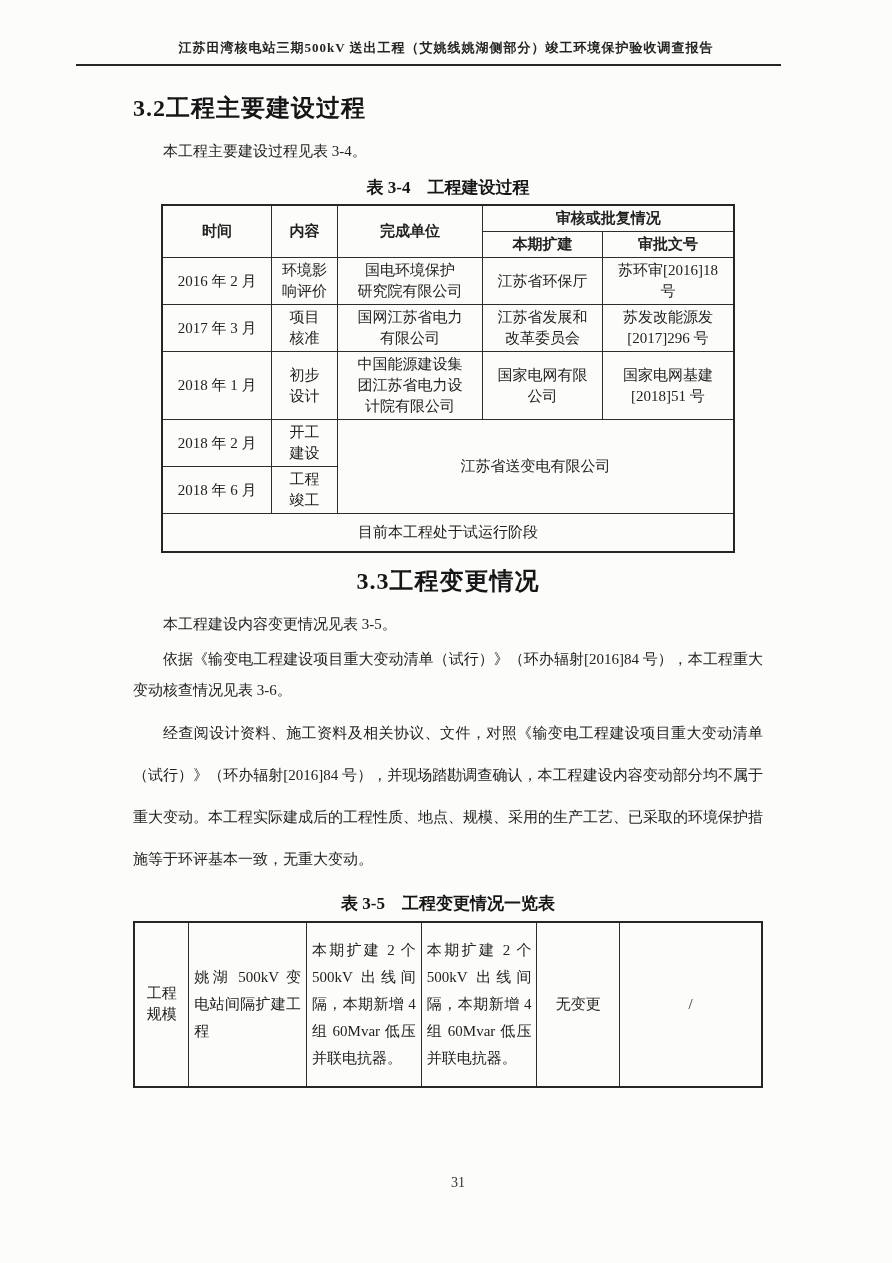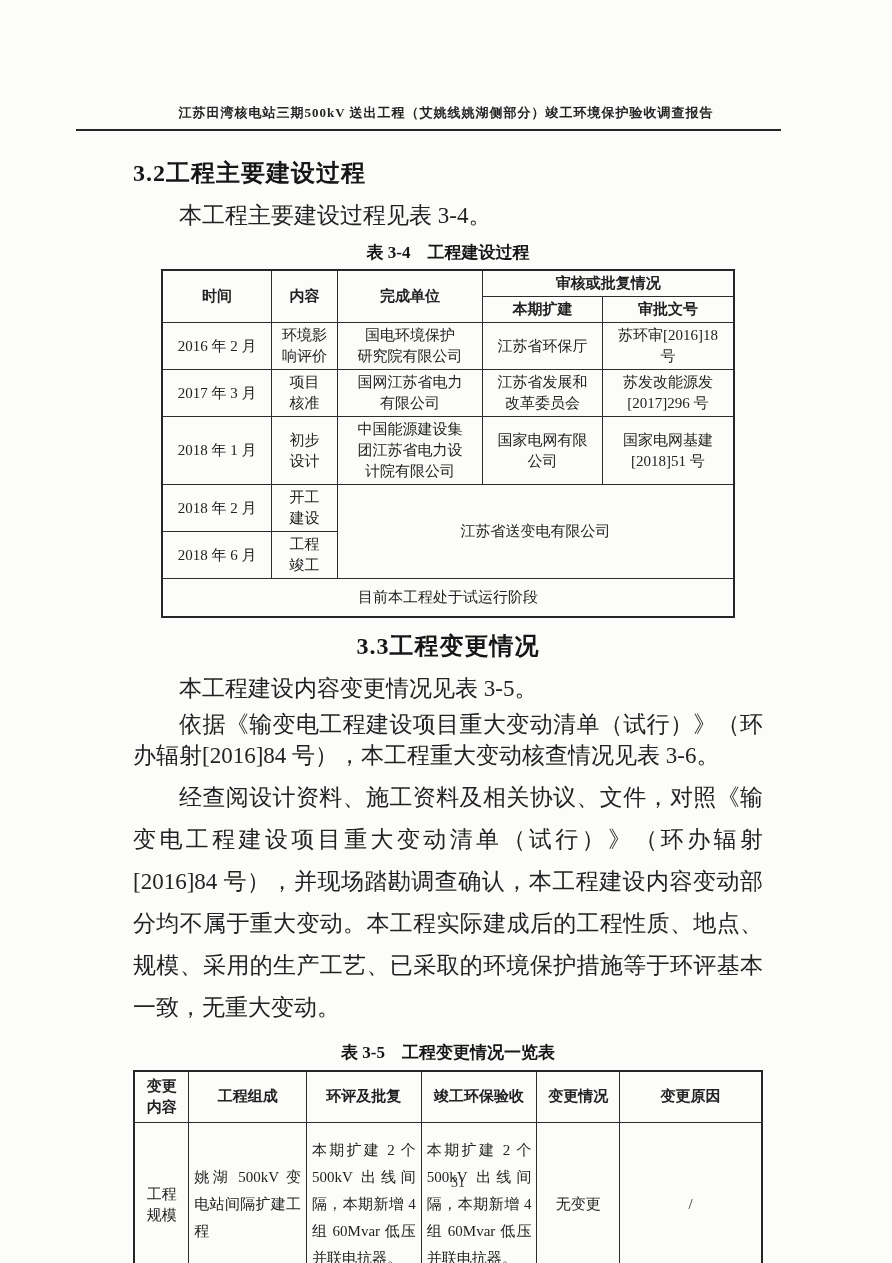--- a/index.html
+++ b/index.html
@@ -9,21 +9,21 @@
     font-family:"Liberation Serif","DejaVu Serif",serif;
   }
   .page{
     position:relative;
     width:892px;height:1263px;
     background:#fcfcfa;
     color:#1d1d1d;
     overflow:hidden;
   }
   
-  .doc-header{padding-top:104px;}
+  .doc-header{padding-top:39px;}
   .doc-header-text{
     text-align:center;
     font-size:13px;
     font-weight:bold;
     letter-spacing:1px;
     color:#242424;
   }
   .doc-header-rule{
     height:0;
     border-top:2px solid #262626;
@@ -33,21 +33,21 @@
   .content{padding:0 129px 0 133px;}
   .section-heading{
     margin:26px 0 0 0;
     font-size:24px;
     font-weight:bold;
     color:#161616;
     letter-spacing:1px;
   }
   .para{
     margin:12px 0 0 0;
-    font-size:23px;
+    font-size:15px;
     line-height:30px;
     text-indent:2em;
     text-align:justify;
     color:#222;
   }
   .para.tight{margin-top:5px;line-height:31px;}
   .para.wide{margin-top:6px;line-height:42px;}
   .table-caption{
     margin:8px 0 0 0;
     text-align:center;
@@ -194,29 +194,20 @@
     <table class="t35">
       <colgroup>
         <col style="width:55px">
           <col style="width:118px">
           <col style="width:115px">
           <col style="width:116px">
           <col style="width:83px">
           <col style="width:143px">
       </colgroup>
       <tbody>
-        <tr class="hdr-row">
-          <th class="pre-line">变更
-内容</th>
-          <th>工程组成</th>
-          <th>环评及批复</th>
-          <th>竣工环保验收</th>
-          <th>变更情况</th>
-          <th>变更原因</th>
-        </tr>
         <tr class="body-row">
           <td class="pre-line">工程
 规模</td>
           <td class="justify">姚湖 500kV 变电站间隔扩建工程</td>
           <td class="justify">本期扩建 2 个 500kV 出线间隔，本期新增 4 组 60Mvar 低压并联电抗器。</td>
           <td class="justify">本期扩建 2 个 500kV 出线间隔，本期新增 4 组 60Mvar 低压并联电抗器。</td>
           <td>无变更</td>
           <td>/</td>
         </tr>
       </tbody>

